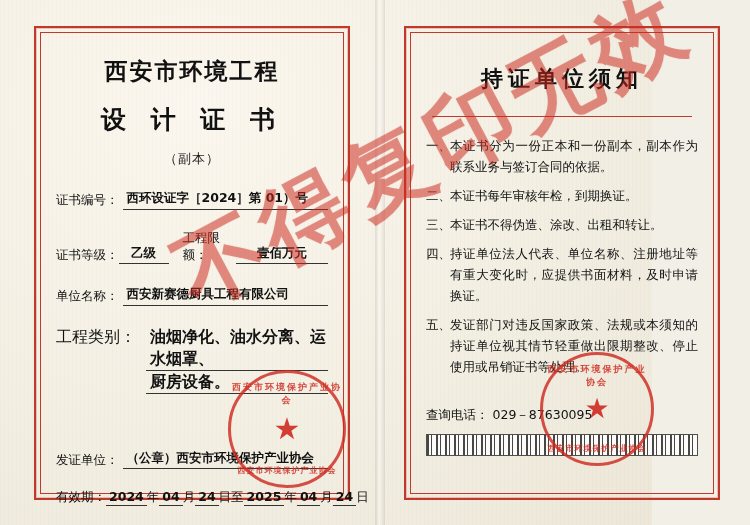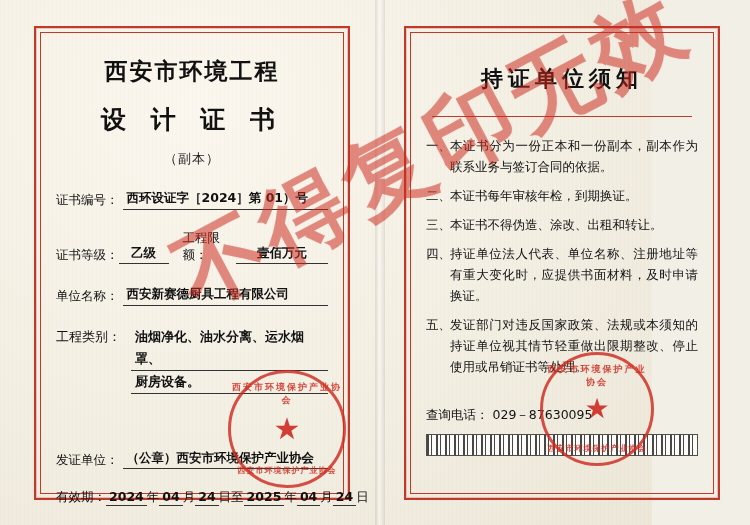--- a/index.html
+++ b/index.html
@@ -61,21 +61,21 @@
     flex:1;margin-left:4px;border-bottom:1px solid #333;
     padding-left:4px;padding-bottom:1px;white-space:nowrap;overflow:hidden;
   }
   .row .val.handwrite{font-weight:bold;}
   .row-split{display:flex;margin-top:20px;font-size:12.5px;color:#111;}
   .row-split .seg{display:flex;align-items:flex-end;}
   .row-split .seg.grow{flex:1;}
   .row-split .seg .val{border-bottom:1px solid #333;padding:0 4px 1px 4px;min-width:42px;text-align:center;font-weight:bold;}
   .row-split .seg .val.wide{min-width:84px;}
   .multi{
-    display:flex;font-size:13px;color:#111;margin-top:20px;line-height:22px;justify-content:center;
+    display:flex;font-size:16px;color:#111;margin-top:20px;line-height:22px;justify-content:center;
   }
   .multi .lbl{white-space:nowrap;}
   .multi .body{flex:1;margin-left:10px;font-weight:bold;}
   .multi .body .ul{border-bottom:1px solid #333;display:block;padding-left:4px;}
   .issuer{
     display:flex;align-items:flex-end;font-size:12.5px;color:#111;
     margin-top:56px;
   }
   .issuer .val{flex:1;margin-left:4px;border-bottom:1px solid #333;padding-left:4px;padding-bottom:1px;font-weight:bold;}
   .valid{

